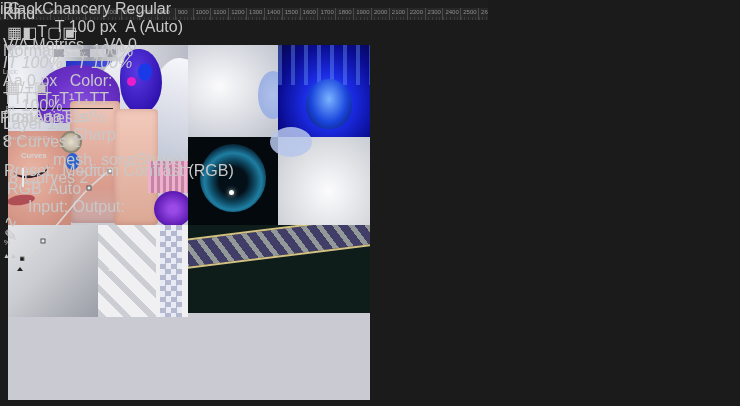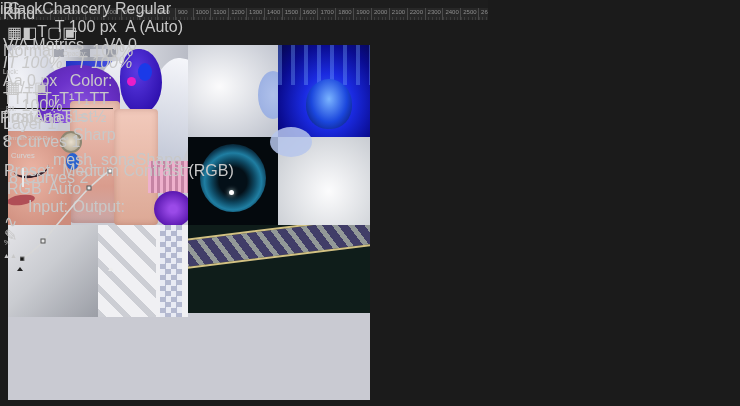--- a/index.html
+++ b/index.html
@@ -364,21 +364,21 @@
       <span class="dd" style="width:58px;font-size:6px">German: 2006 Ref...</span>
       <span class="lbl" style="font-size:6px">aa</span>
       <span class="dd" style="width:34px">Sharp</span>
     </div>
 
     <div class="tabbar" style="position:absolute;left:0;top:108px;width:113px;box-sizing:border-box;border-top:1px solid #1f1f1f;">
       <span class="on">Properties</span>
       <span class="menuglyph">≡</span>
     </div>
 
-    <div class="row" style="top:124px;padding:0 11px;gap:4px;">
+    <div class="row" style="top:124px;padding:0 21px;gap:4px;font-weight:bold;">
       <span class="adjthumb thumb"></span>
       <span class="thumb" style="width:13px;height:11px;background:#cfcfcf"></span>
       <span style="font-size:7.5px;color:#d5d5d5">Curves</span>
     </div>
 
     <div class="row" style="top:139px;padding:0 4px;">
       <span class="lbl">Preset:</span>
       <span class="dd" style="width:82px;margin-left:3px">Medium Contrast (RGB)</span>
     </div>
     <div class="abs redbox" style="left: 24px; top: 136px; width: 89px; height: 15px; border-color: rgb(255, 0, 0);"></div>

